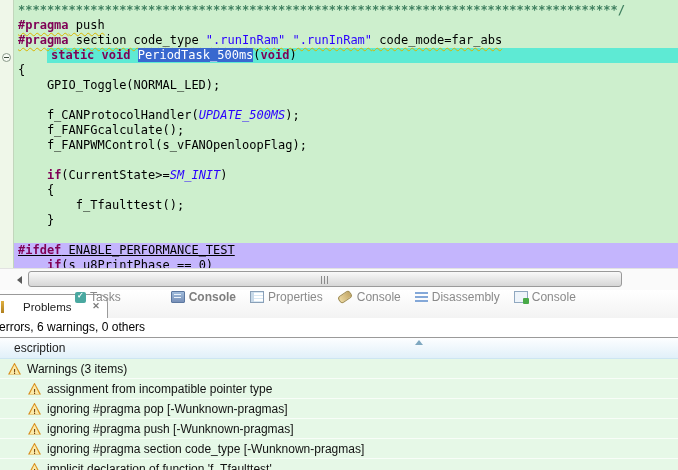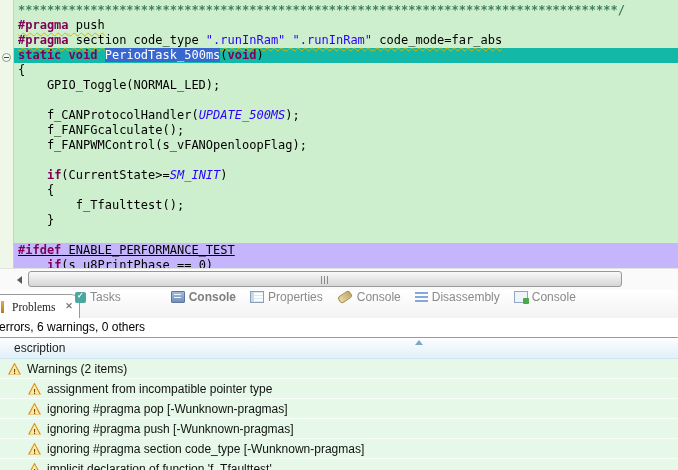--- a/index.html
+++ b/index.html
@@ -7,21 +7,21 @@
           font-family:"Liberation Sans",sans-serif;background:#fff;}
 
   
   .editor{position:absolute;top:0;left:0;width:678px;height:268px;background:#cdefcd;overflow:hidden;}
   .gutter{position:absolute;left:0;top:0;width:13px;height:268px;background:#eff7e9;border-right:1px solid #c2d6bc;z-index:3;}
   .fold{position:absolute;left:2px;top:53px;width:9px;height:9px;border:1px solid #8a9a8a;border-radius:50%;background:#f6fbf3;box-sizing:border-box;}
   .fold::after{content:"";position:absolute;left:1px;top:3px;width:5px;height:1px;background:#3c4c3c;}
   .code{position:absolute;left:14px;top:3px;right:0;bottom:0;
         font-family:"DejaVu Sans Mono",monospace;font-size:12px;line-height:15px;white-space:pre;}
   .cl{height:15px;padding-left:4px;}
-  .cl.hl{background:#14b8a6;}
+  .cl.hl{background:#5eead4;margin-left:33px;}
   .cl.gray{background:#c4b5fd;text-decoration:underline;}
   .tk-cmt{color:#3f7f5f;font-weight:bold;}
   .tk-kw{color:#7f0055;font-weight:bold;}
   .tk-pln{color:#000;}
   .tk-str{color:#2a00ff;}
   .tk-mac{color:#2a00ff;font-style:italic;}
   .tk-sel{background:#3868cf;color:#fff;}
   .wavy{text-decoration:underline;text-decoration-style:wavy;text-decoration-color:#d8b400;
         text-decoration-thickness:1px;text-underline-offset:3px;text-decoration-skip-ink:none;}
 
@@ -33,21 +33,21 @@
   .sb-thumb{position:absolute;left:2px;top:0;width:594px;height:16px;box-sizing:border-box;
             border:1px solid #999;border-radius:3px;background:linear-gradient(#f9f9f9,#d6d6d6);}
   .sb-grip{position:absolute;left:50%;top:4px;width:9px;height:8px;margin-left:-4px;
            background:repeating-linear-gradient(90deg,#8a8a8a 0 1px,transparent 1px 3px);}
 
   
   .panel{position:absolute;top:290px;left:0;width:678px;height:180px;background:#fff;}
   .tabbar{position:relative;height:28px;background:linear-gradient(#ffffff,#f3f3f3);}
   .tab{position:absolute;left:0;top:4px;height:24px;box-sizing:border-box;background:#fff;
        border:1px solid #9a9a9a;border-left:none;border-bottom:none;border-radius:0 9px 0 0;
-       display:flex;align-items:center;padding:0 5px 0 1px;gap:8px;font-size:11.5px;color:#222;font-family:Liberation Serif, serif;}
+       display:flex;align-items:center;padding:0 5px 0 1px;gap:19px;font-size:11.5px;color:#222;}
   .tab-close{width:11px;height:11px;font-size:9px;line-height:11px;text-align:center;color:#7a7a7a;font-weight:bold;}
   .tab-close::after{content:"\2715";}
   .viewbtns{position:absolute;left:75px;top:0;height:28px;display:flex;align-items:flex-start;gap:14px;
             font-size:12px;color:#8a8a8a;white-space:nowrap;}
   .viewbtn{display:flex;align-items:center;gap:4px;}
   .viewbtn.bold{font-weight:bold;color:#7e7e7e;padding-left:36px;}
 
   .ic{display:inline-block;position:relative;}
   .ic-problems{width:3px;height:12px;background:linear-gradient(#e0b040,#b08020);}
   .ic-tasks{width:11px;height:11px;background:#4aa8a0;border-radius:2px;}
@@ -137,21 +137,21 @@
     <div class="summary">errors, 6 warnings, 0 others</div>
     <div class="colheader">
       <span>escription</span>
       <span class="sort"></span>
     </div>
     <div class="rows" id="rows">
         <div class="row group">
           <span class="warn">
             <i>!</i>
           </span>
-          <span>Warnings (2 items)</span>
+          <span>Warnings (3 items)</span>
         </div>
         <div class="row item">
           <span class="warn">
             <i>!</i>
           </span>
           <span>assignment from incompatible pointer type</span>
         </div>
         <div class="row item">
           <span class="warn">
             <i>!</i>

